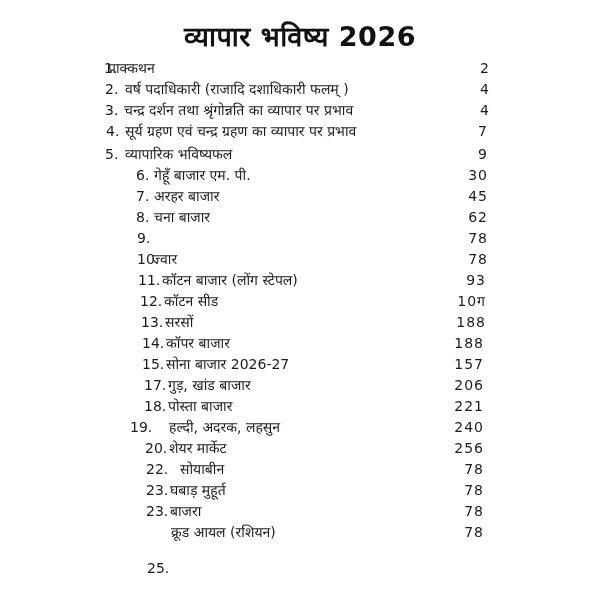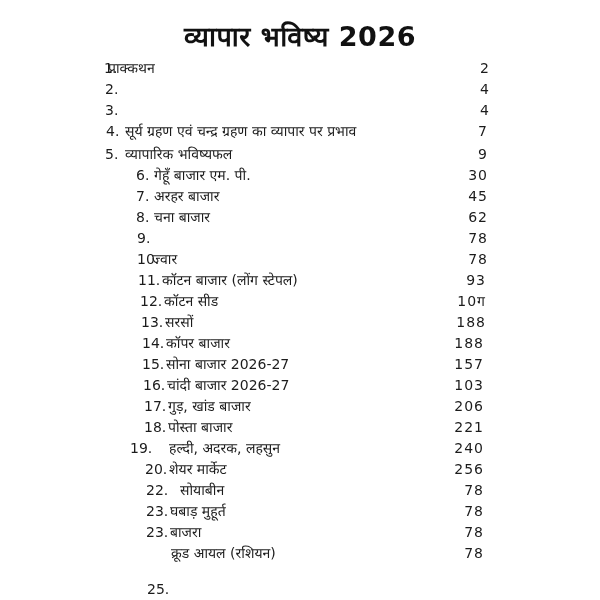--- a/index.html
+++ b/index.html
@@ -75,24 +75,26 @@
   <div class="title">व्यापार भविष्य 2026</div>
 
   <ul class="toc">
     <li class="toc-row" style="margin-top:0px;">
       <span class="toc-num" style="left:104px;">1.</span>
       <span class="toc-label" style="left:108px;">प्राक्कथन</span>
       <span class="toc-page" style="right:110px;">2</span>
     </li>
     <li class="toc-row" style="margin-top:0px;">
       <span class="toc-num" style="left:105px;">2.</span>
+      <span class="toc-label" style="left:125px;">वर्ष पदाधिकारी (राजादि दशाधिकारी फलम् )</span>
       <span class="toc-page" style="right:110px;">4</span>
     </li>
     <li class="toc-row">
       <span class="toc-num" style="left:105px;">3.</span>
+      <span class="toc-label" style="left:124px;">चन्द्र दर्शन तथा श्रृंगोन्नति का व्यापार पर प्रभाव</span>
       <span class="toc-page" style="right:110px;">4</span>
     </li>
     <li class="toc-row">
       <span class="toc-num" style="left:106px;">4.</span>
       <span class="toc-label" style="left:125px;">सूर्य ग्रहण एवं चन्द्र ग्रहण का व्यापार पर प्रभाव</span>
       <span class="toc-page" style="right:112px;">7</span>
     </li>
     <li class="toc-row" style="margin-top:2px;">
       <span class="toc-num" style="left:105px;">5.</span>
       <span class="toc-label" style="left:125px;">व्यापारिक भविष्यफल</span>
@@ -141,25 +143,20 @@
       <span class="toc-num" style="left:142px;">14.</span>
       <span class="toc-label" style="left:166px;">कॉपर बाजार</span>
       <span class="toc-page" style="right:116px;">188</span>
     </li>
     <li class="toc-row">
       <span class="toc-num" style="left:142px;">15.</span>
       <span class="toc-label" style="left:166px;">सोना बाजार 2026-27</span>
       <span class="toc-page" style="right:116px;">157</span>
     </li>
     <li class="toc-row">
-      <span class="toc-num" style="left:143px;">16.</span>
-      <span class="toc-label" style="left:167px;">चांदी बाजार 2026-27</span>
-      <span class="toc-page" style="right:116px;">103</span>
-    </li>
-    <li class="toc-row">
       <span class="toc-num" style="left:144px;">17.</span>
       <span class="toc-label" style="left:168px;">गुड़, खांड बाजार</span>
       <span class="toc-page" style="right:116px;">206</span>
     </li>
     <li class="toc-row">
       <span class="toc-num" style="left:144px;">18.</span>
       <span class="toc-label" style="left:168px;">पोस्ता बाजार</span>
       <span class="toc-page" style="right:116px;">221</span>
     </li>
     <li class="toc-row">

